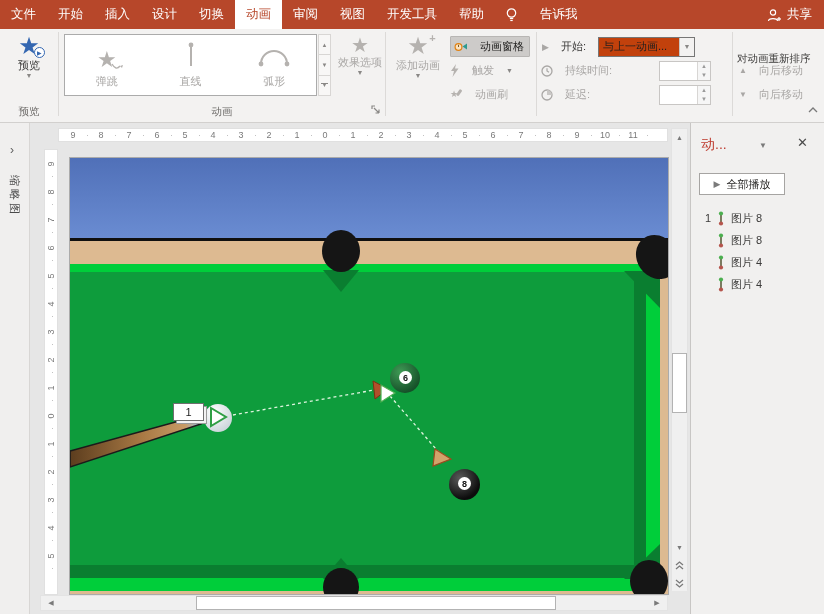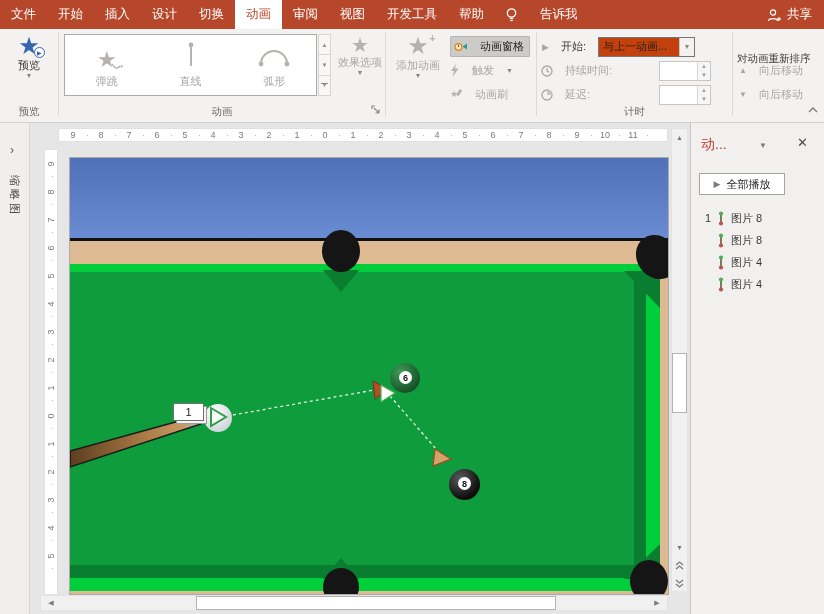--- a/index.html
+++ b/index.html
@@ -280,21 +280,20 @@
       </span>
       <span class="disabled-txt">延迟:</span>
       <span class="spinbox" style="position:absolute;left:118px">
         <span class="num"></span>
         <span class="arrows">
             <span>▲</span>
             <span>▼</span>
           </span>
       </span>
     </div>
-    <div class="grouplabel">计时</div>
   </div>
   <div class="rdiv" style="left:732px"></div>
 
   <div class="rgroup" style="left:733px;width:91px">
     <div style="position:absolute;left:4px;top:23px;font-size:10.5px;color:#3B3A39;white-space:nowrap">对动画重新排序</div>
     <div class="smallrow" style="left:6px;top:31px">
       <span style="font-size:8px;color:#A9A7A5">▲</span>
       <span class="disabled-txt">向后移动</span>
     </div>
     <div class="smallrow" style="left:6px;top:55px">

